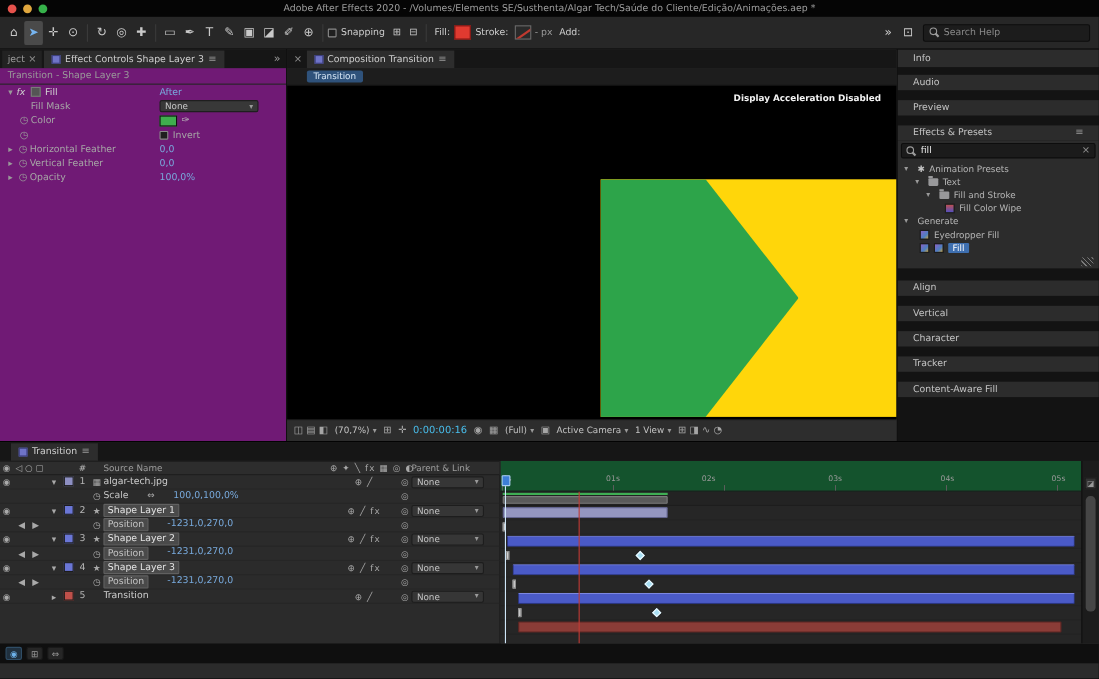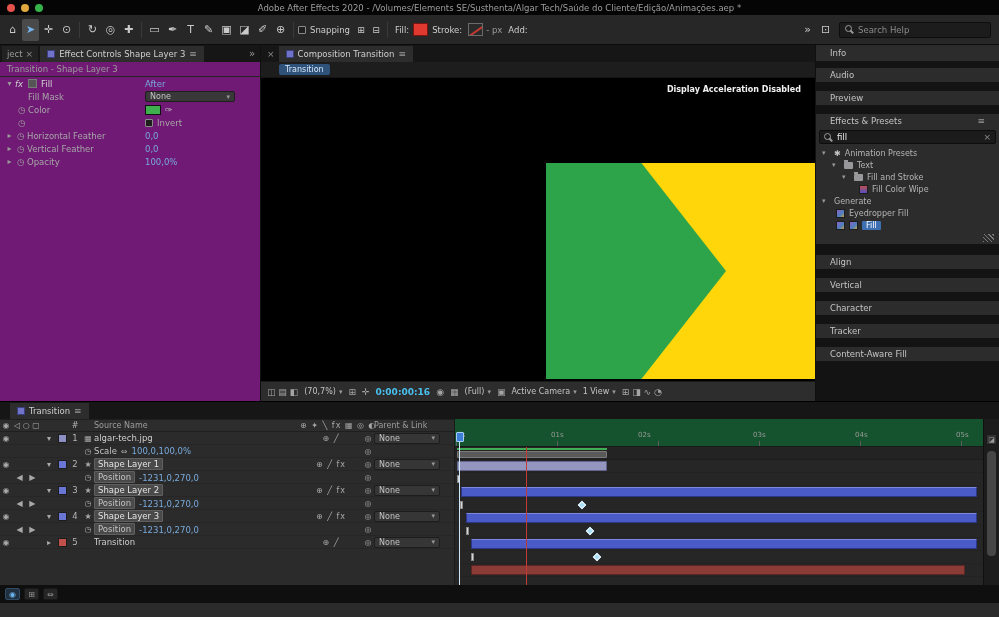--- a/index.html
+++ b/index.html
@@ -61,21 +61,21 @@
 .comp-panel{flex:1;display:flex;flex-direction:column;background:#2d2d2d;min-width:0}
 .comp-nav{height:16px;background:#1d1d1d;display:flex;align-items:center;padding-left:18px;border-bottom:1px solid #141414;flex:none}
 .comp-chip{background:#2f527b;color:#d7e7f7;font-size:8px;padding:1px 6px;border-radius:2px}
 .viewport{flex:1;background:#000;position:relative;overflow:hidden}
 .warn{position:absolute;top:7px;right:14px;color:#f2f2f2;font-weight:bold;font-size:8px}
 .shape-yellow{position:absolute;left:285px;top:85px;right:0;bottom:2px;background:#ffd60a}
 .shape-green{position:absolute;left:285px;top:85px;width:180px;bottom:2px;background:#2da44a;clip-path:polygon(0 0,53% 0,100% 50%,53% 100%,0 100%)}
 .comp-bar{height:20px;background:#2d2d2d;border-top:1px solid #191919;display:flex;align-items:center;gap:6px;padding:0 6px;font-size:8px;color:#b5b5b5;flex:none;white-space:nowrap;overflow:hidden}
 .cb-ico{color:#a5a5a5;font-size:9px}
 .dd-flat{display:inline-flex;align-items:flex-end;gap:3px;color:#c3c3c3}
-.comp-tc{color:#49c0ef;font-weight:bold;font-size:9px}
+.comp-tc{color:#49c0ef;font-weight:normal;font-size:9px}
 
 .right-rail{width:183px;background:#131313;display:flex;flex-direction:column;overflow:hidden;flex:none}
 .rr-header{height:14px;background:#2c2c2c;display:flex;align-items:center;justify-content:space-between;padding:0 14px;color:#c4c4c4;font-size:8.5px;flex:none;margin-bottom:9px}
 .rr-header.first{height:16px;margin-bottom:7px}
 .rr-header.tight{margin-bottom:0}
 .ep-body{background:#2c2c2c;padding:2px 3px 2px;flex:none;margin-bottom:11px;display:flex;flex-direction:column}
 .ep-search{height:14px;background:#1b1b1b;border:1px solid #0d0d0d;border-radius:2px;display:flex;align-items:center;gap:4px;padding:0 4px;margin-bottom:3px}
 .ep-search input{flex:1;min-width:0;background:none;border:none;outline:none;color:#e8e8e8;font:inherit;font-size:8.5px}
 .ep-row{height:12px;display:flex;align-items:center;gap:4px;font-size:8px;color:#b5b5b5;white-space:nowrap}
 .ep-tw{color:#9a9a9a;font-size:7px;width:8px;flex:none}
@@ -100,21 +100,21 @@
 .tl-icons{display:flex;gap:8px;color:#9d9d9d;font-size:9px;margin-left:2px;letter-spacing:2px}
 .lrow{display:grid;grid-template-columns:12px 30px 14px 12px 14px 12px 132px 74px 62px 12px 76px;align-items:center;height:13px;border-bottom:1px solid #262626;font-size:8.5px;color:#bdbdbd}
 .lhead{color:#9d9d9d;background:#2d2d2d;border-top:1px solid #1f1f1f;border-bottom:1px solid #1f1f1f;font-size:8px}
 .lrow .ic{color:#a9a9a9;font-size:8px;text-align:center}
 .chip{width:9px;height:9px;display:inline-block;border:1px solid #1c1c1c;margin-left:2px;vertical-align:middle}
 .num{text-align:center;color:#b5b5b5}
 .lname{color:#cdcdcd;justify-self:start;max-width:130px;overflow:hidden;white-space:nowrap}
 .boxed{background:#4a4a4a;border:1px solid #606060;border-radius:1px;padding:0 3px;color:#e3e3e3}
 .sw-ic{letter-spacing:1px;white-space:nowrap;font-size:7.5px}
 .pdd{width:66px;height:11px;background:#363636;border:1px solid #1d1d1d;border-radius:2px;display:flex;align-items:center;justify-content:space-between;padding:0 4px;color:#c3c3c3;font-size:8px}
-.pcell{display:flex;align-items:flex-end;gap:4px;justify-self:start;white-space:nowrap}
+.pcell{display:flex;align-items:flex-start;gap:17px;justify-self:start;white-space:nowrap}
 .pname{color:#c3c3c3}
 .pval{color:#78aadd}
 .knav{color:#8f8f8f;font-size:6px;letter-spacing:2px;white-space:nowrap;text-align:center}
 .tl-right{flex:1;position:relative;background:#262626;overflow:hidden}
 .tracks{position:absolute;left:0;top:0;right:16px;bottom:0}
 .ruler{height:28px;background:#14532d;border-bottom:1px solid #191919;position:relative}
 .ruler::after{content:"";position:absolute;left:1px;right:0;bottom:0;height:5px;background:repeating-linear-gradient(90deg,#5d5d5d 0 1px,transparent 1px 101px)}
 .rlab{position:absolute;bottom:7px;font-size:7px;color:#9a9a9a}
 .wa{height:13px;background:#232323;border-bottom:1px solid #1d1d1d;position:relative}
 .cache-line{position:absolute;left:2px;width:150px;top:1px;height:2px;background:#3fae54}

